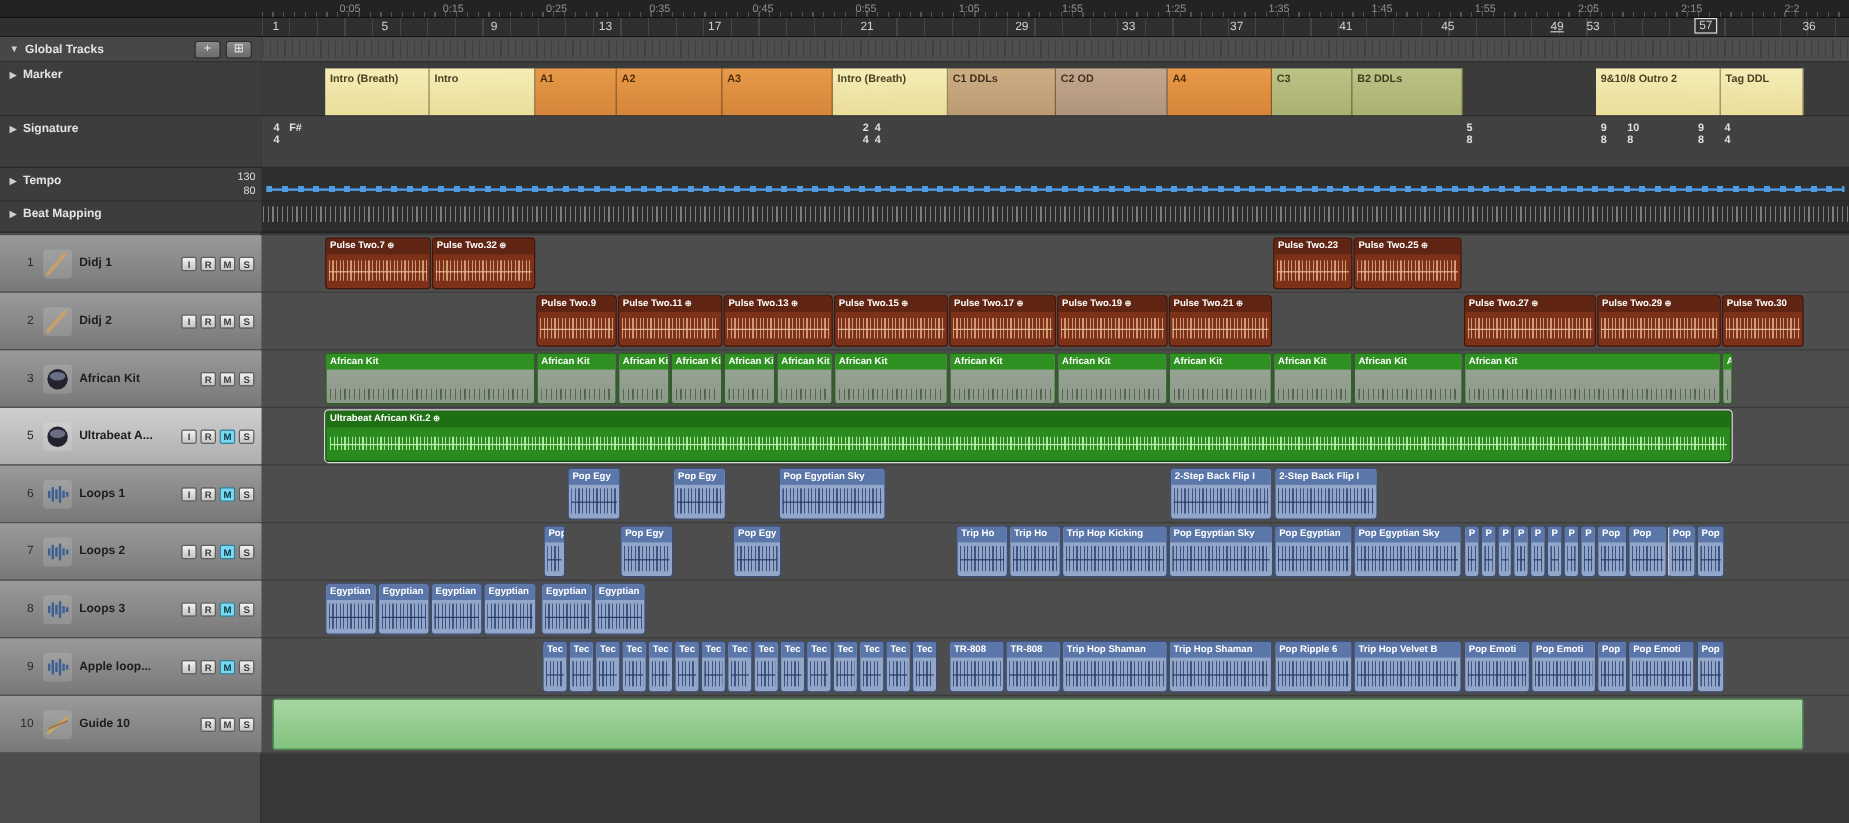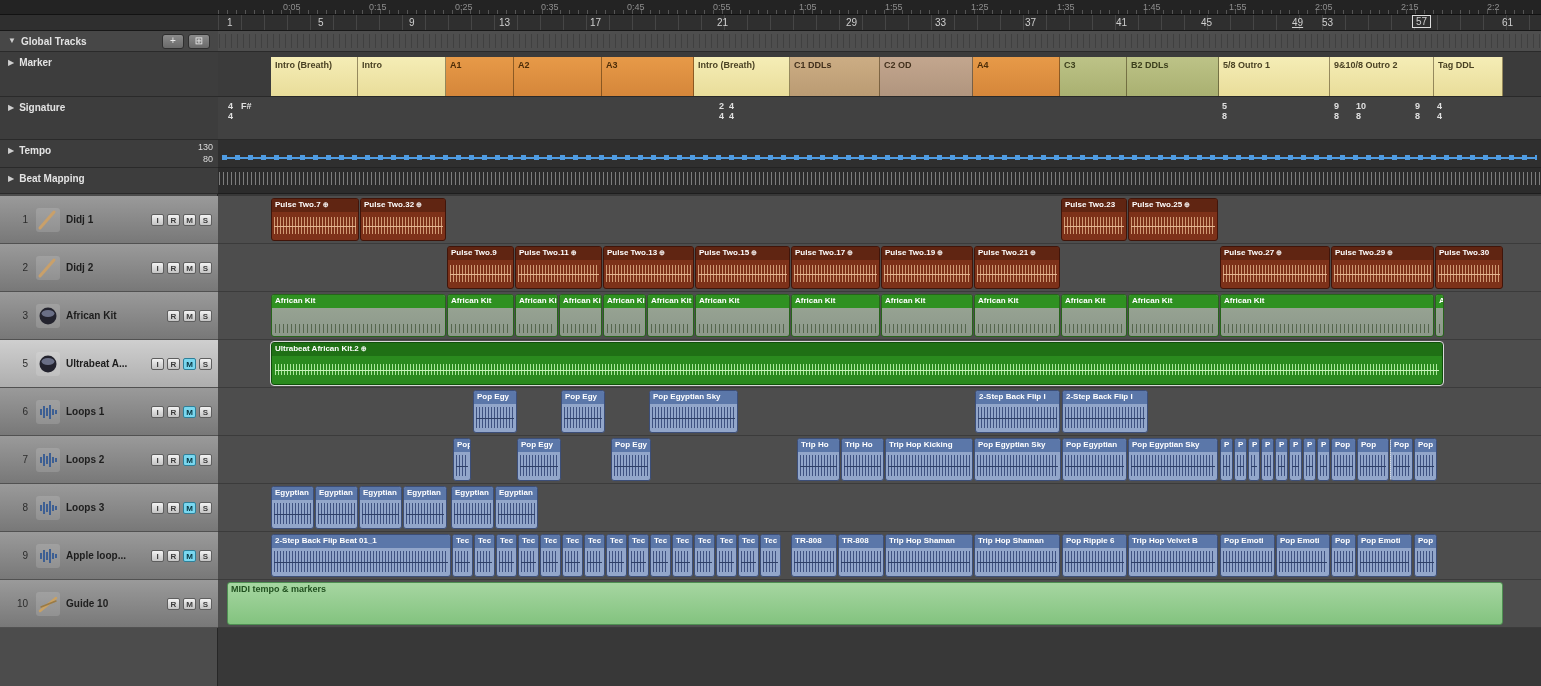--- a/index.html
+++ b/index.html
@@ -142,37 +142,36 @@
       <span class="b-label" style="left: 590px;">17</span>
       <span class="b-label" style="left: 681px; margin-left: 36px;">21</span>
       <span class="b-label" style="left: 846px;">29</span>
       <span class="b-label" style="left: 935px;">33</span>
       <span class="b-label" style="left: 1025px;">37</span>
       <span class="b-label" style="left: 1116px;">41</span>
       <span class="b-label" style="left: 1201px;">45</span>
       <span class="b-label" style="left: 1292px; text-decoration: underline;">49</span>
       <span class="b-label" style="left: 1322px;">53</span>
       <span class="b-label boxed" style="left: 1412px;">57</span>
-      <span class="b-label" style="left: 1502px;">61</span>
+      <span class="b-label" style="left: 1502px;">36</span>
     </div>
   <div class="sub-ruler"></div>
 
   <div class="lane" id="markerLane">
       <div class="marker c-cream" style="left: 271px; width: 87px;"><span class="m-label">Intro (Breath)</span></div>
       <div class="marker c-cream" style="left: 358px; width: 88px;"><span class="m-label">Intro</span></div>
       <div class="marker c-orange" style="left: 446px; width: 68px;"><span class="m-label">A1</span></div>
       <div class="marker c-orange" style="left: 514px; width: 88px;"><span class="m-label">A2</span></div>
       <div class="marker c-orange" style="left: 602px; width: 92px;"><span class="m-label">A3</span></div>
       <div class="marker c-cream" style="left: 694px; width: 96px;"><span class="m-label">Intro (Breath)</span></div>
       <div class="marker c-tan" style="left: 790px; width: 90px;"><span class="m-label">C1 DDLs</span></div>
       <div class="marker c-tan2" style="left: 880px; width: 93px;"><span class="m-label">C2 OD</span></div>
       <div class="marker c-orange" style="left: 973px; width: 87px;"><span class="m-label">A4</span></div>
       <div class="marker c-olive" style="left: 1060px; width: 67px;"><span class="m-label">C3</span></div>
       <div class="marker c-olive" style="left: 1127px; width: 92px;"><span class="m-label">B2 DDLs</span></div>
-      <div class="marker c-cream" style="left: 1219px; width: 111px;"><span class="m-label">5/8 Outro 1</span></div>
       <div class="marker c-cream" style="left: 1330px; width: 104px;"><span class="m-label">9&amp;10/8 Outro 2</span></div>
       <div class="marker c-cream" style="left: 1434px; width: 69px;"><span class="m-label">Tag DDL</span></div>
     </div>
   <div class="lane" id="signatureLane">
       <div class="sig" style="left: 228px;">
         <span>4</span>
         <span>4</span>
       </div>
       <span class="sig-note" style="left: 241px;">F#</span>
       <div class="sig" style="left: 719px;">
@@ -462,24 +461,20 @@
         <div class="region loop" style="left: 451px; width: 43px;">
           <div class="rhead">Egyptian</div>
           <div class="rbody"></div>
         </div>
         <div class="region loop" style="left: 495px; width: 43px;">
           <div class="rhead">Egyptian</div>
           <div class="rbody"></div>
         </div>
       </div>
       <div class="lane-row" style="top: 532px;">
-        <div class="region loop" style="left: 271px; width: 180px;">
-          <div class="rhead">2-Step Back Flip Beat 01_1</div>
-          <div class="rbody"></div>
-        </div>
         <div class="region loop" style="left: 452px; width: 21px;">
           <div class="rhead">Tec</div>
           <div class="rbody"></div>
         </div>
         <div class="region loop" style="left: 474px; width: 21px;">
           <div class="rhead">Tec</div>
           <div class="rbody"></div>
         </div>
         <div class="region loop" style="left: 496px; width: 21px;">
           <div class="rhead">Tec</div>
@@ -573,21 +568,20 @@
           <div class="rhead">Pop Emoti</div>
           <div class="rbody"></div>
         </div>
         <div class="region loop" style="left: 1414px; width: 23px;">
           <div class="rhead">Pop</div>
           <div class="rbody"></div>
         </div>
       </div>
       <div class="lane-row" style="top: 580px;">
         <div class="region guide" style="left: 227px; width: 1276px;">
-          <div class="rhead">MIDI tempo &amp; markers</div>
           <div class="rbody"></div>
         </div>
       </div>
     </div>
 
   <div class="sidebar" id="sidebar">
     <div class="g-row g-head">
       <span class="tri">▼</span>
       <span class="g-label">Global Tracks</span>
       <span class="g-btn">+</span>

